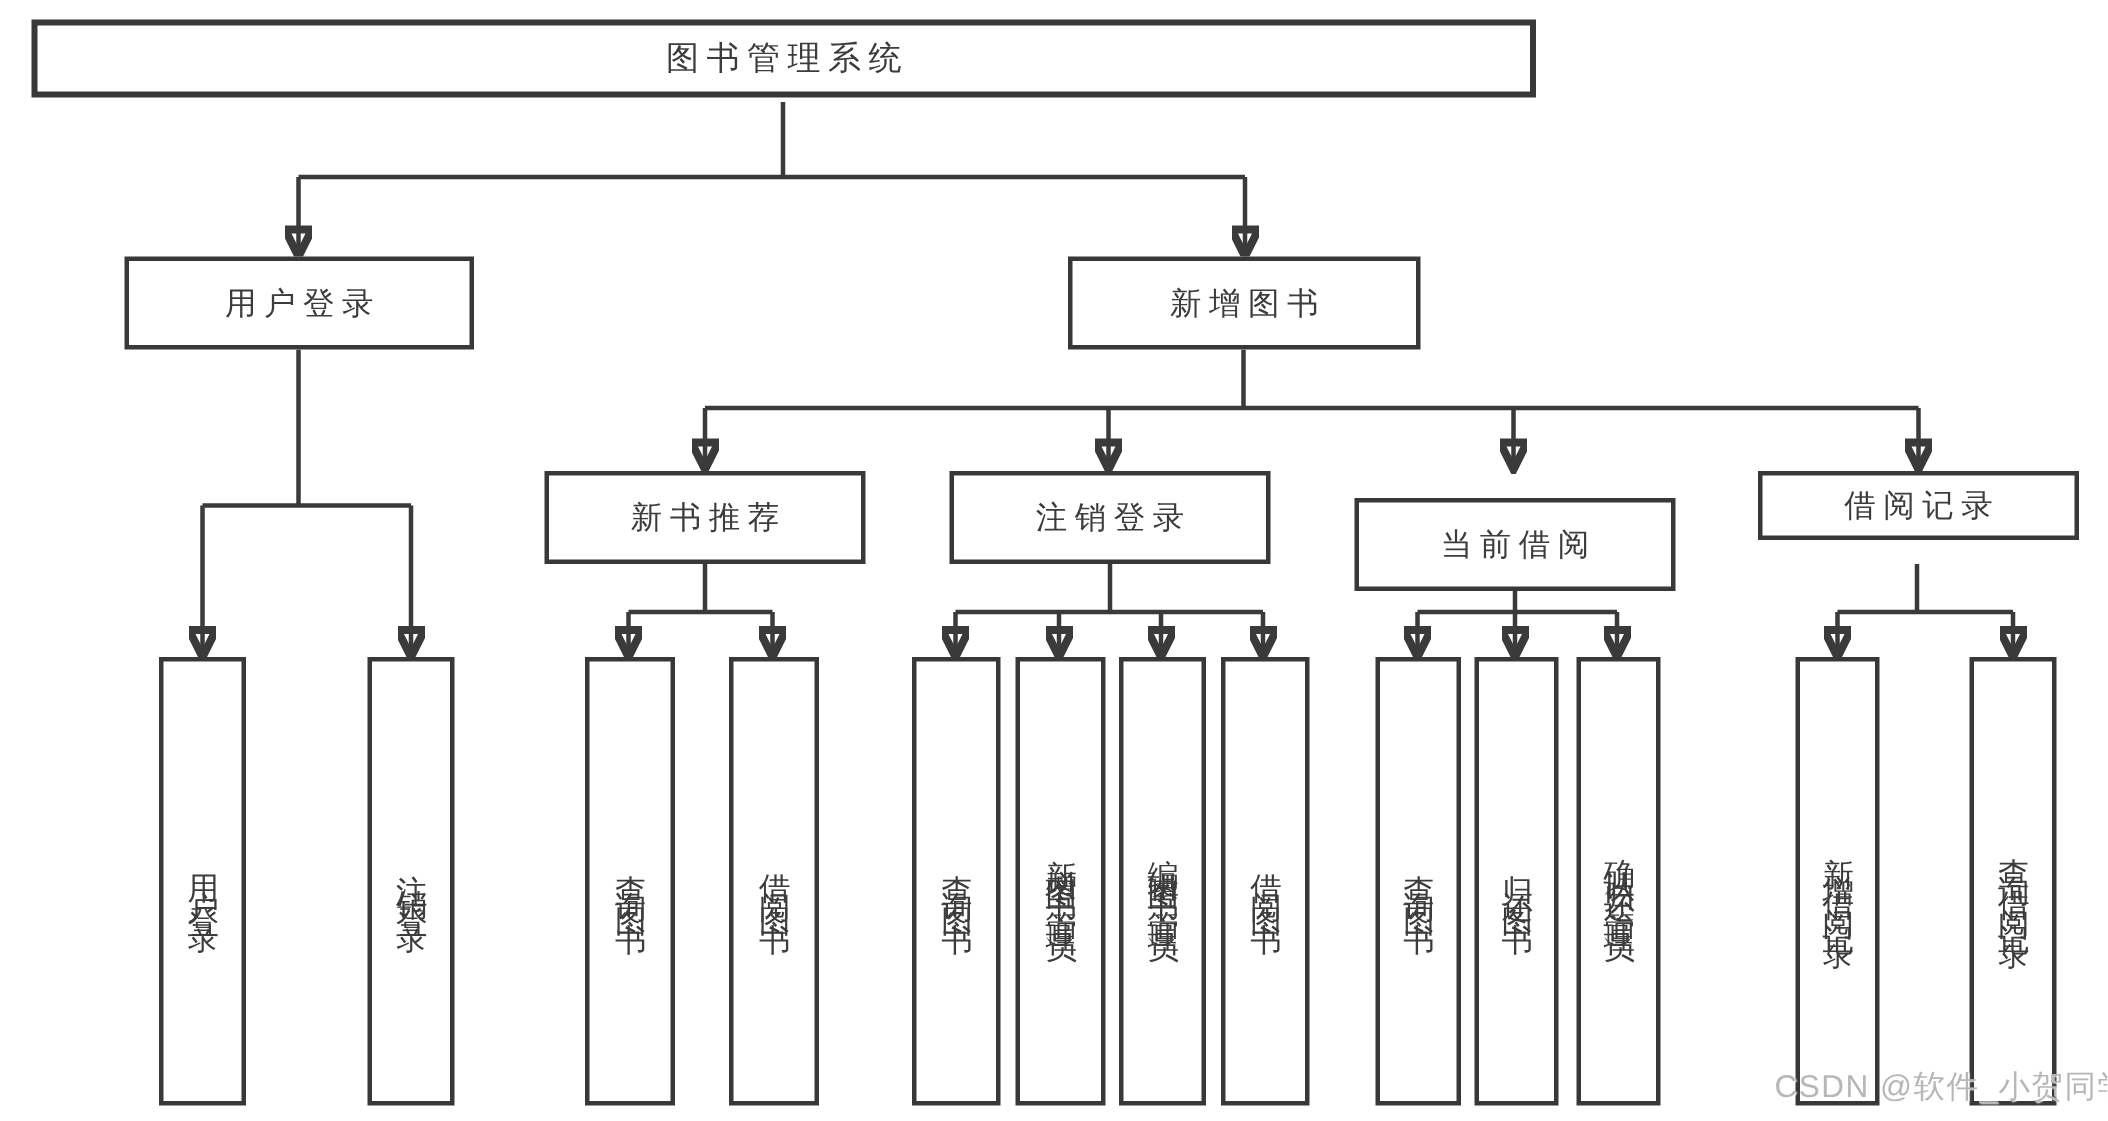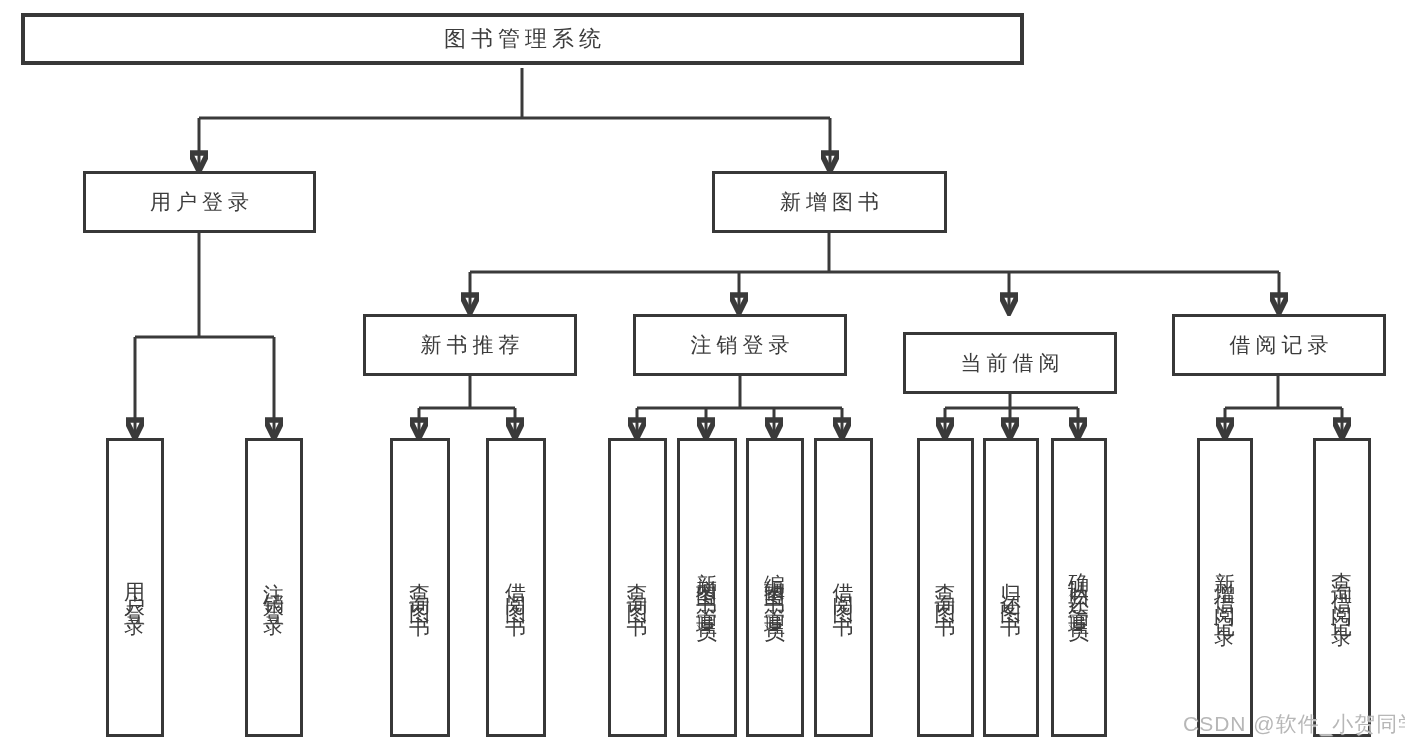--- a/index.html
+++ b/index.html
@@ -26,21 +26,21 @@
     font-size:21px;color:#b7b7b7;letter-spacing:1px;white-space:nowrap;
     text-shadow:1px 1px 1px rgba(255,255,255,0.85);
   }
   
   .b-root    {left:21px;  top:13px;  width:1003px;height:52px;}
   .b-login   {left:83px;  top:171px; width:233px; height:62px;}
   .b-mgmt    {left:712px; top:171px; width:235px; height:62px;}
   .b-rec     {left:363px; top:314px; width:214px; height:62px;}
   .b-borrow  {left:633px; top:314px; width:214px; height:62px;}
   .b-current {left:903px; top:332px; width:214px; height:62px;}
-  .b-records {left:1172px;top:314px; width:214px; height:62px;}
+  .b-records {left:1172px;top:314px; width:214px; height:46px;}
   .leaf{top:438px;width:58px;height:299px;}
   .l1 {left:106px;} .l2 {left:245px;}
   .l3 {left:390px;width:60px;} .l4 {left:486px;width:60px;}
   .l5 {left:608px;width:59px;} .l6 {left:677px;width:60px;}
   .l7 {left:746px;} .l8 {left:814px;width:59px;}
   .l9 {left:917px;width:57px;} .l10{left:983px;width:56px;} .l11{left:1051px;width:56px;}
   .l12{left:1197px;width:56px;} .l13{left:1313px;}
 </style>
 </head>
 <body>

